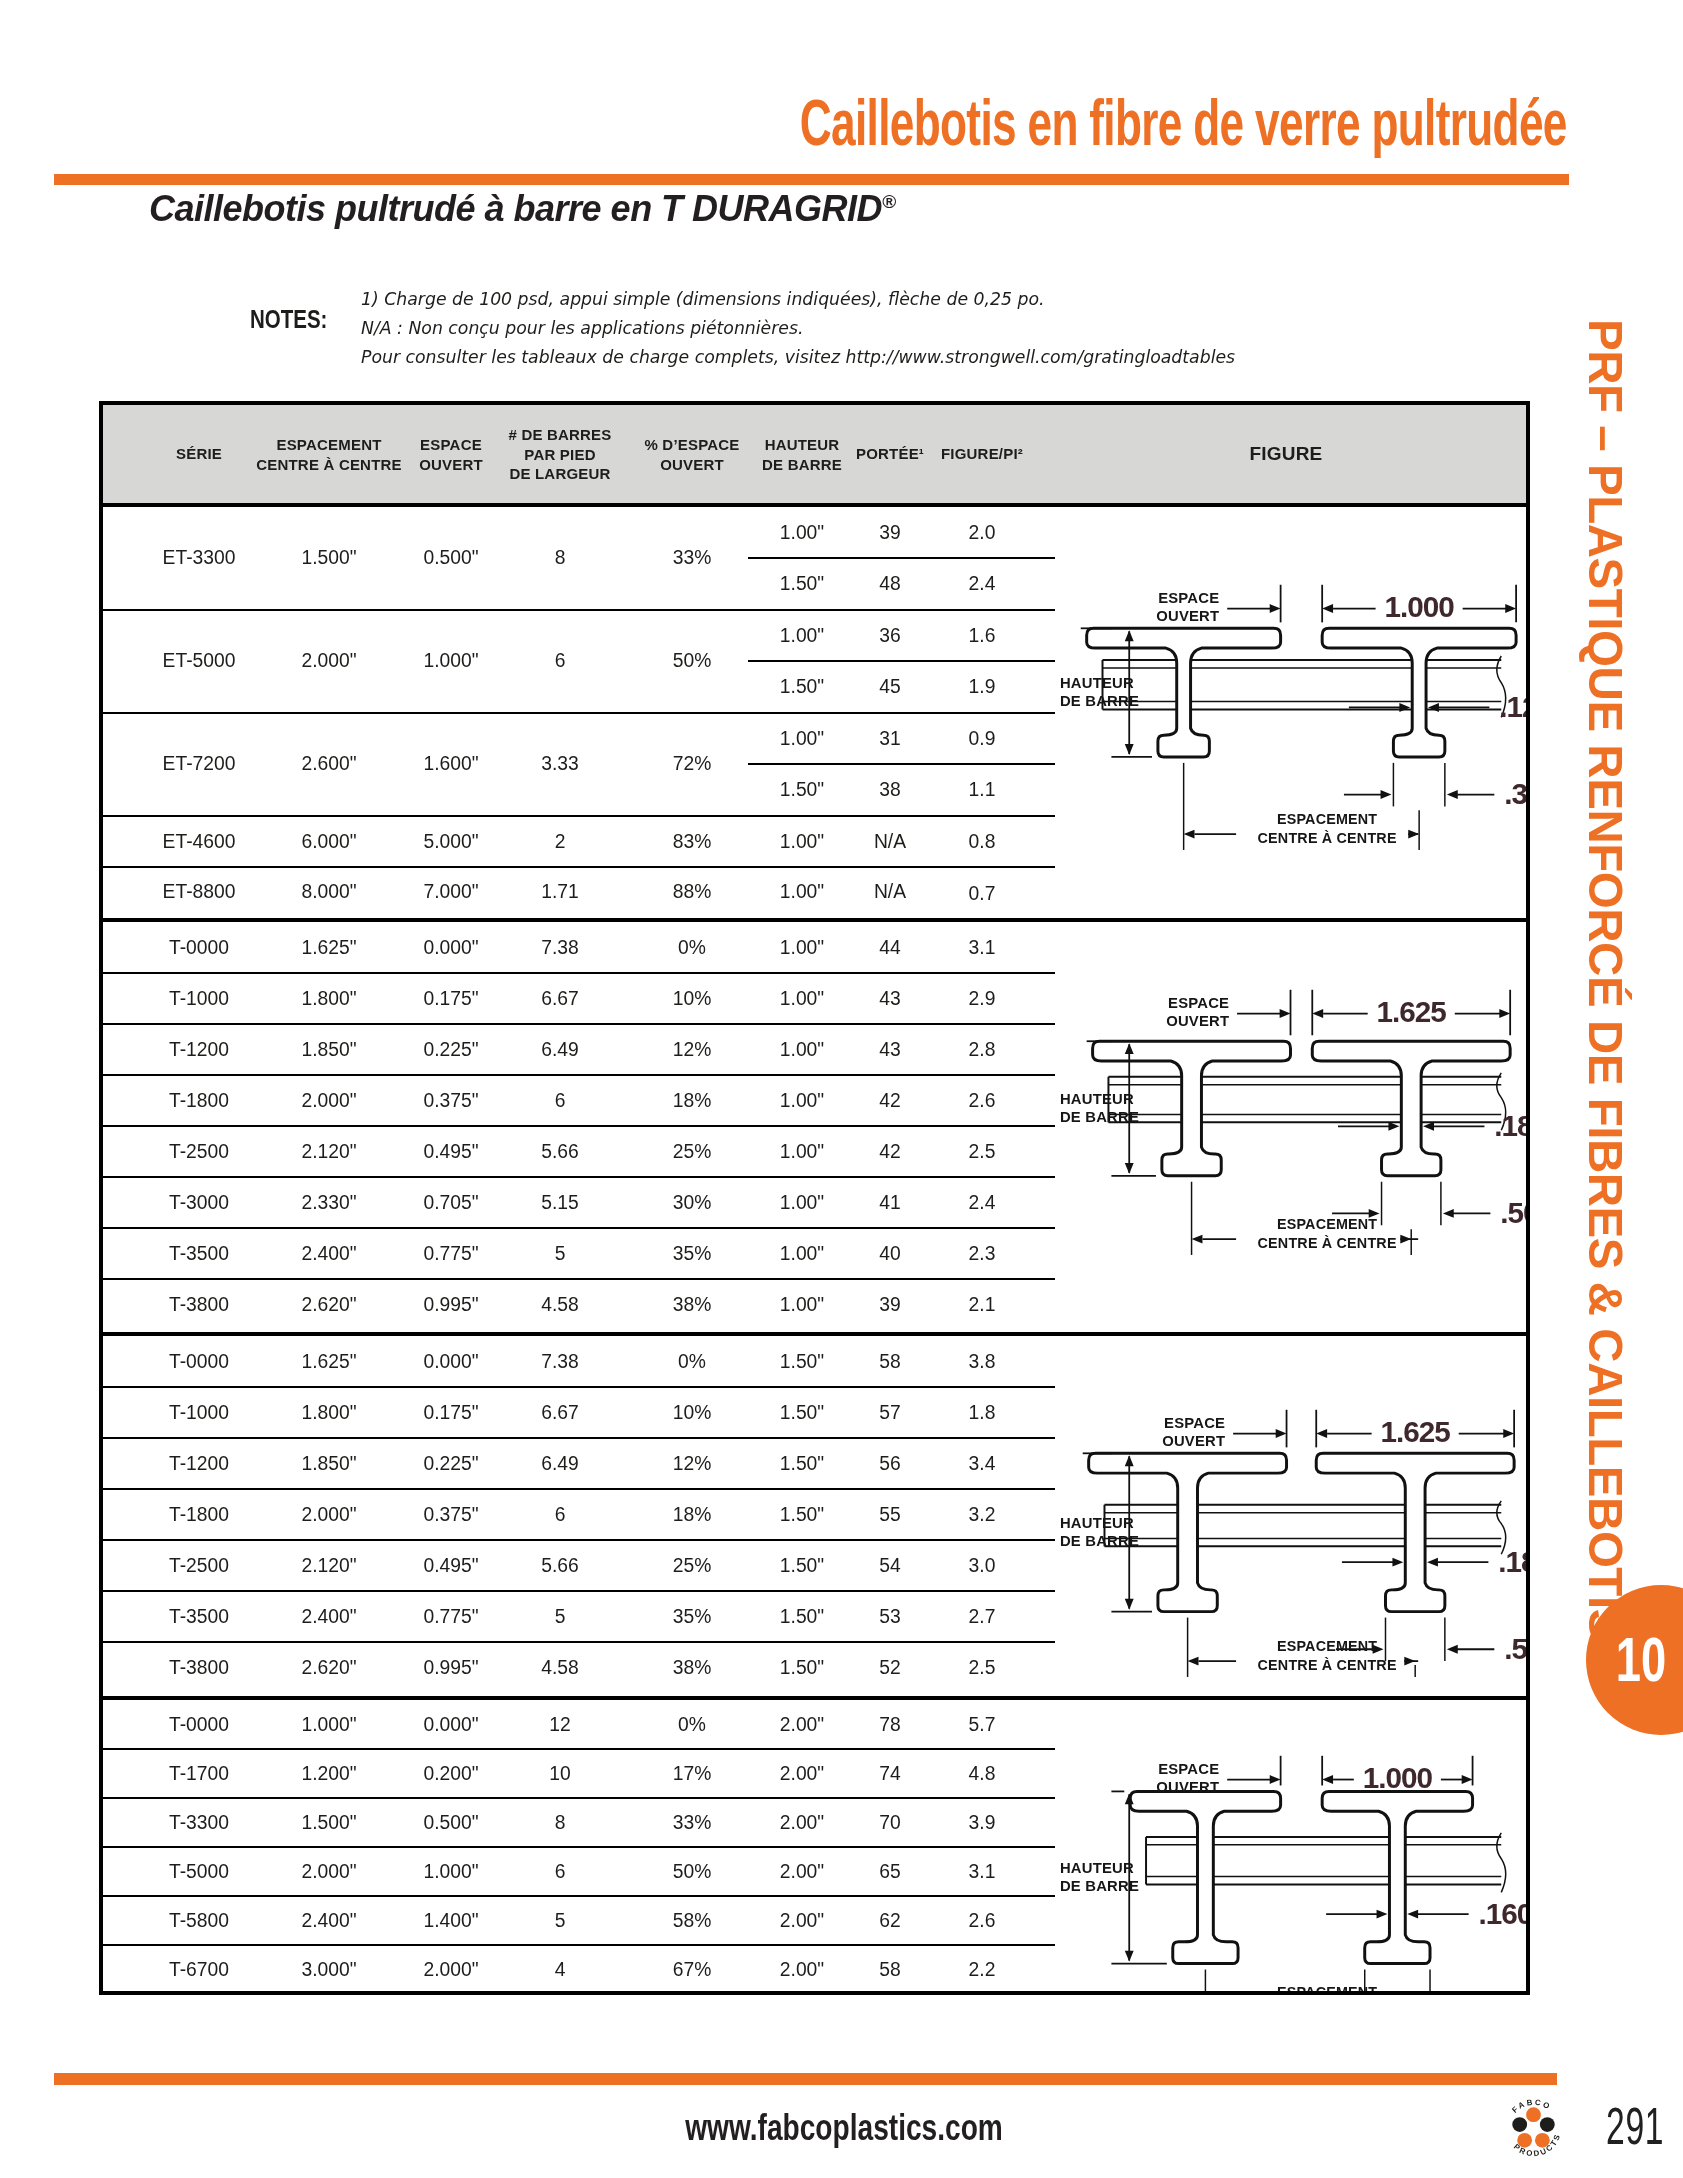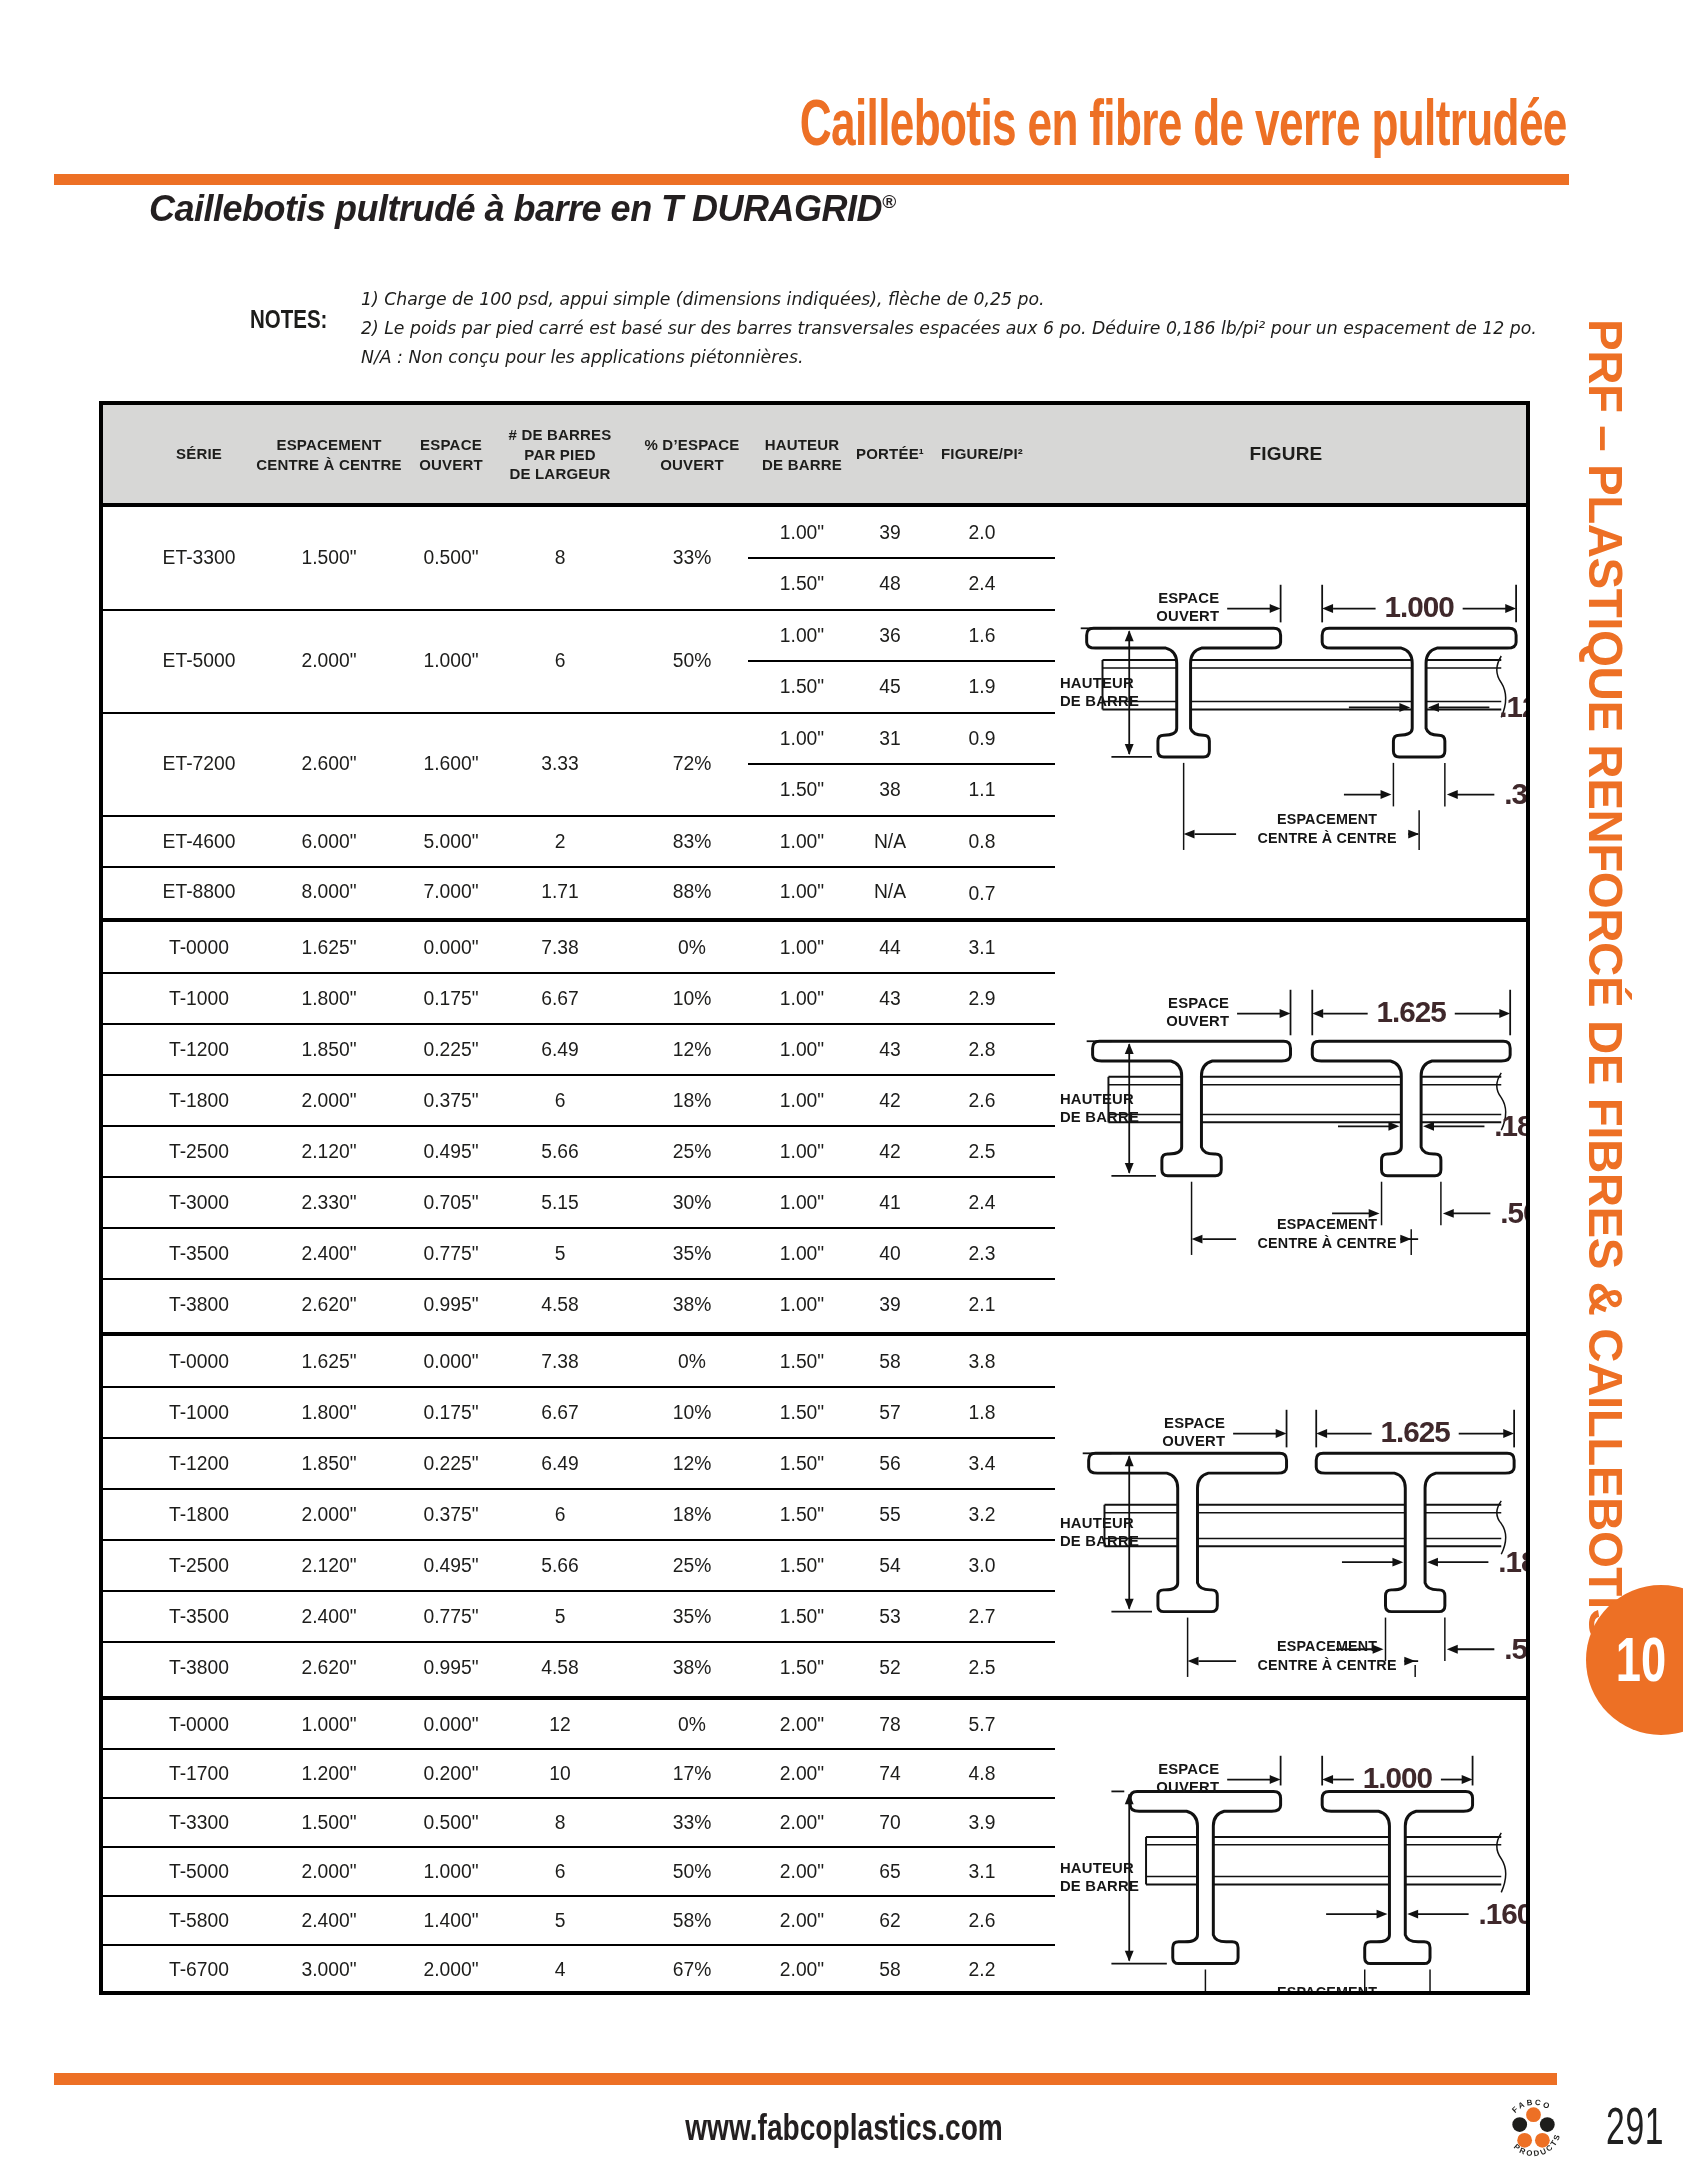--- a/index.html
+++ b/index.html
@@ -54,22 +54,22 @@
 </head>
 <body>
 
 <div class="title" style="color: rgb(237, 112, 37);">Caillebotis en fibre de verre pultrudée</div>
 <div class="rule" style="background: rgb(237, 112, 37);"></div>
 <div class="subtitle"><span>Caillebotis pultrudé à barre en T DURAGRID</span><sup>®</sup></div>
 
 <div class="notes-label">NOTES:</div>
 <div class="notes">
   <div>1) Charge de 100 psd, appui simple (dimensions indiquées), flèche de 0,25 po.</div>
-  <div>2) Le poids par pied carré est basé sur des barres transversales espacées aux 6 po. Déduire 0,186 lb/pi² pour un espacement de 12 po.</div>
   <div>N/A : Non conçu pour les applications piétonnières.</div>
+  <div>Pour consulter les tableaux de charge complets, visitez http://www.strongwell.com/gratingloadtables</div>
 </div>
 
 <div class="tbl">
   <div class="thead" id="thead">
       <div class="hcell" style="left: 96px;">
         <div>SÉRIE</div>
       </div>
       <div class="hcell" style="left: 226px;">
         <div>ESPACEMENT</div>
         <div>CENTRE À CENTRE</div>

